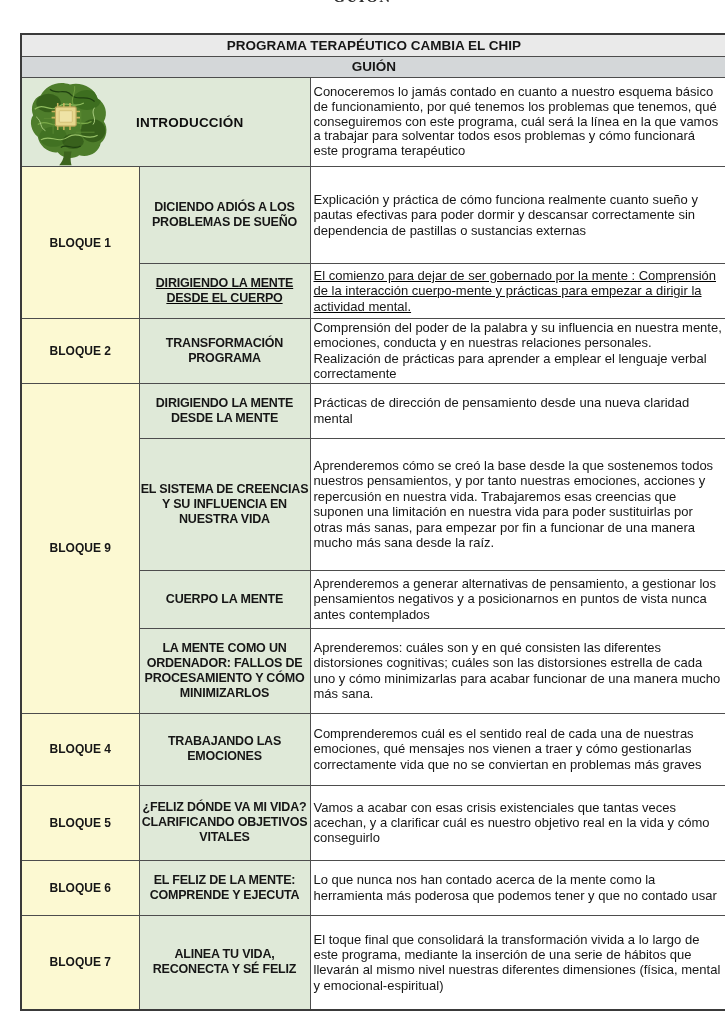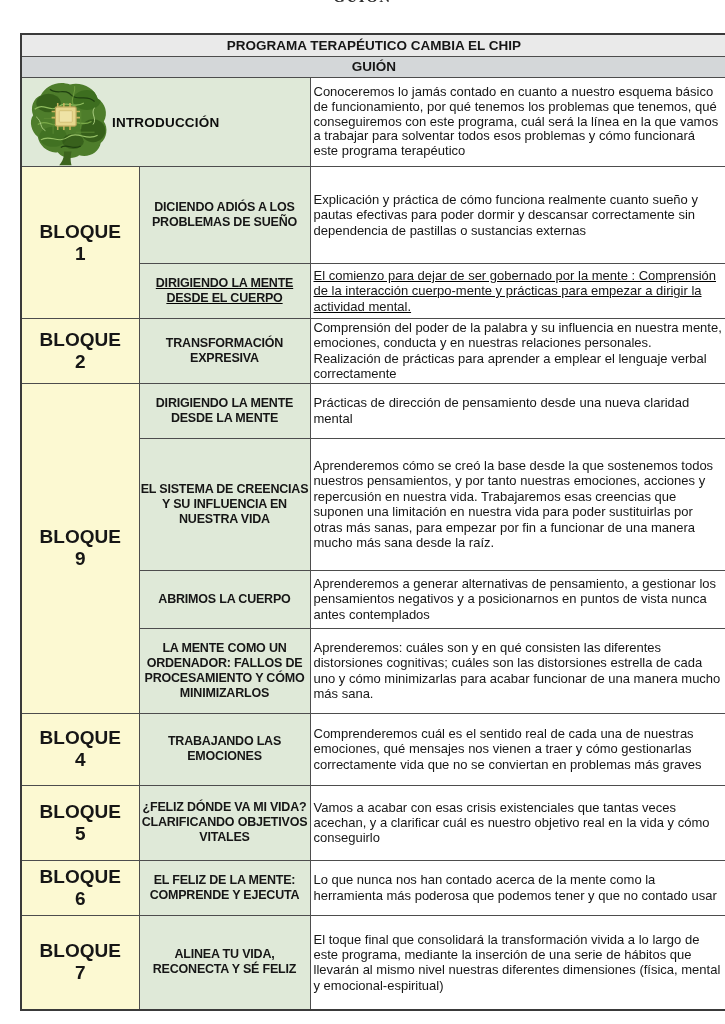--- a/index.html
+++ b/index.html
@@ -32,21 +32,21 @@
     text-align:center;font-weight:bold;font-size:13.5px;
     height:19px;line-height:17px;color:#0e0e0e;
   }
   td.hdr2{
     background:var(--header2-bg,#d4d7d9);
     text-align:center;font-weight:bold;font-size:13.5px;
     height:18px;line-height:16px;color:#0e0e0e;
   }
   td.block{
     background:var(--block-yellow,#fcf9d2);
-    font-weight:bold;font-size:19px;text-align:center;vertical-align:middle;
+    font-weight:bold;font-size:12px;text-align:center;vertical-align:middle;
     color:#0e0e0e;padding:0 15px;
   }
   td.mtitle{
     background:var(--title-green,#dfe9d8);
     font-weight:bold;font-size:12.5px;letter-spacing:-0.2px;
     text-align:center;vertical-align:middle;
     padding:12px 1px;line-height:15px;color:#101010;
   }
   td.desc{
     background:#ffffff;
@@ -55,21 +55,21 @@
     padding:1px 4px 1px 3px;color:#1c1c1c;margin-left:38px;
   }
   td.introcell{
     background:var(--title-green,#dfe9d8);
     vertical-align:middle;padding:0;
   }
   .intro-flex{display:flex;align-items:center;}
   .brain-wrap{margin:2px 0 0 6px;flex:0 0 auto;line-height:0;}
   .intro-label{
     font-weight:bold;font-size:13.5px;letter-spacing:0.2px;
-    margin-left:0;color:#0e0e0e;
+    margin-left:24px;color:#0e0e0e;
   }
 </style>
 </head>
 <body>
 
 <div class="page">
 
   <div class="top-partial">GUIÓN</div>
 
   <table class="program">
@@ -129,34 +129,34 @@
           <td class="block" rowspan="2">BLOQUE 1</td>
           <td class="mtitle">DICIENDO ADIÓS A LOS PROBLEMAS DE SUEÑO</td>
           <td class="desc">Explicación y práctica de cómo funciona realmente cuanto sueño y pautas efectivas para poder dormir y descansar correctamente sin dependencia de pastillas o sustancias externas</td>
         </tr>
         <tr style="height: 55px; text-decoration: underline;">
           <td class="mtitle">DIRIGIENDO LA MENTE DESDE EL CUERPO</td>
           <td class="desc">El comienzo para dejar de ser gobernado por la mente : Comprensión de la interacción cuerpo-mente y prácticas para empezar a  dirigir la actividad mental.</td>
         </tr>
         <tr style="height: 63px;">
           <td class="block" rowspan="1">BLOQUE 2</td>
-          <td class="mtitle">TRANSFORMACIÓN EXPRESIVA</td>
+          <td class="mtitle">TRANSFORMACIÓN PROGRAMA</td>
           <td class="desc">Comprensión del poder de la palabra y su influencia en nuestra mente, emociones, conducta y en nuestras relaciones personales. Realización de  prácticas para aprender a emplear el lenguaje verbal correctamente</td>
         </tr>
         <tr style="height: 55px;">
           <td class="block" rowspan="4">BLOQUE 9</td>
           <td class="mtitle">DIRIGIENDO LA MENTE DESDE LA MENTE</td>
           <td class="desc">Prácticas de dirección de pensamiento desde una nueva claridad mental</td>
         </tr>
         <tr style="height: 132px;">
           <td class="mtitle">EL SISTEMA DE CREENCIAS Y SU INFLUENCIA EN NUESTRA VIDA</td>
           <td class="desc">Aprenderemos cómo se creó la base desde la que sostenemos todos nuestros pensamientos, y por tanto nuestras emociones, acciones y repercusión en nuestra vida. Trabajaremos esas creencias que suponen una limitación en nuestra vida para poder sustituirlas  por otras más sanas, para empezar por fin a funcionar de una manera mucho más sana desde la raíz.</td>
         </tr>
         <tr style="height: 58px;">
-          <td class="mtitle">ABRIMOS LA CUERPO</td>
+          <td class="mtitle">CUERPO LA MENTE</td>
           <td class="desc">Aprenderemos a generar alternativas de pensamiento, a gestionar los pensamientos negativos y a posicionarnos en puntos de vista nunca antes contemplados</td>
         </tr>
         <tr style="height: 82px;">
           <td class="mtitle">LA MENTE COMO UN ORDENADOR: FALLOS DE PROCESAMIENTO Y CÓMO MINIMIZARLOS</td>
           <td class="desc">Aprenderemos:  cuáles son y en qué consisten las diferentes distorsiones cognitivas; cuáles son las distorsiones estrella de cada uno y cómo minimizarlas para acabar funcionar de una manera mucho más sana.</td>
         </tr>
         <tr style="height: 72px;">
           <td class="block" rowspan="1">BLOQUE 4</td>
           <td class="mtitle">TRABAJANDO LAS EMOCIONES</td>
           <td class="desc">Comprenderemos cuál es el sentido real de cada una de nuestras emociones, qué mensajes nos vienen a traer y cómo gestionarlas correctamente vida que no se conviertan en problemas más graves</td>

